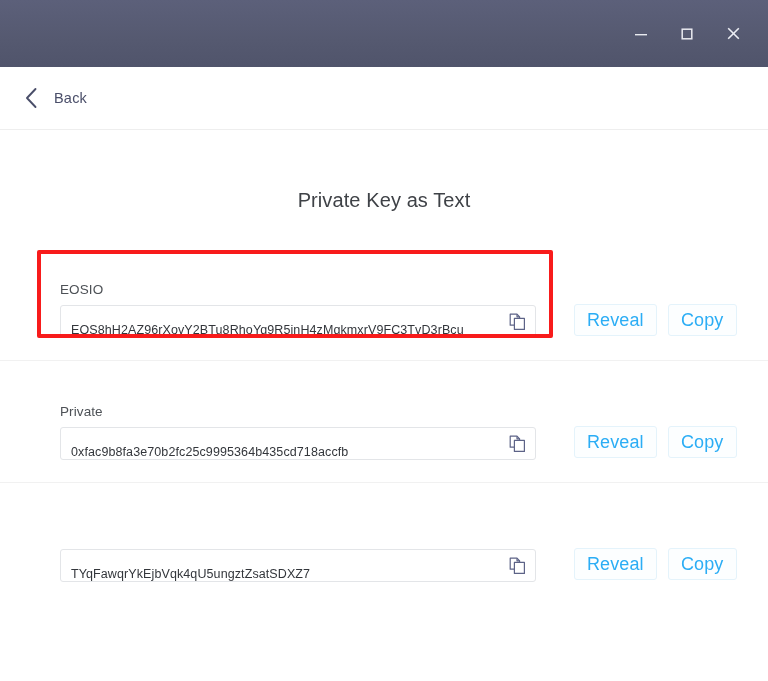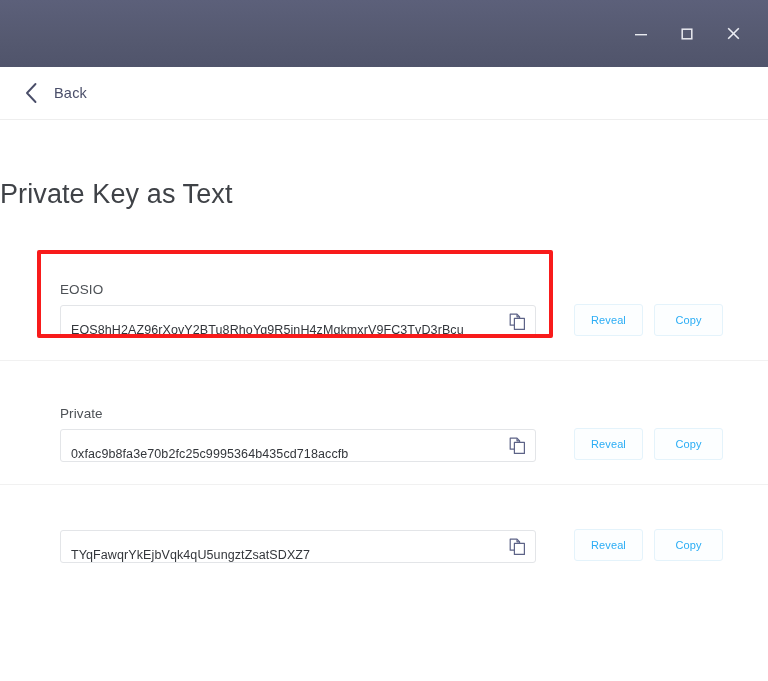--- a/index.html
+++ b/index.html
@@ -31,21 +31,21 @@
     height: 40px;
     display: flex;
     align-items: center;
     justify-content: center;
     cursor: default;
   }
   .win-btn svg { display: block; }
 
   
   .header {
-    height: 53px;
+    height: 63px;
     background: #ffffff;
     border-bottom: 1px solid #eeeeee;
     display: flex;
     align-items: center;
     padding-left: 22px;
     box-sizing: border-box;
   }
   .back-btn {
     display: flex;
     align-items: center;
@@ -55,22 +55,22 @@
   }
   .back-chevron { display: block; }
   .back-label {
     font-size: 14.5px;
     color: #4a4e69;
     letter-spacing: 0.2px;
   }
 
   
   .page-title {
-    text-align: left;
-    font-size: 27px;
+    text-align: center;
+    font-size: 20px;
     font-weight: 400;
     color: #3f4247;
     margin: 0;
     padding-top: 59px;
     padding-bottom: 0;
     letter-spacing: 0.1px;
   }
 
   
   .rows {
@@ -82,21 +82,20 @@
     align-items: flex-end;
     padding: 21px 0 22px 0;
     box-sizing: border-box;
   }
   .key-row.divided {
     border-top: 1px solid #f1f1f1;
   }
   .field-group {
     margin-left: 60px;
     width: 476px;
-    margin-top: 24px;
   }
   .field-label {
     font-size: 13.5px;
     color: #4d5156;
     margin-bottom: 8px;
     letter-spacing: 0.1px;
   }
   .field-box {
     position: relative;
     height: 33px;
@@ -133,29 +132,30 @@
     margin-left: 38px;
     padding-bottom: 2px;
   }
   .pill-btn {
     min-width: 69px;
     height: 32px;
     border: 1px solid #e4f3fb;
     border-radius: 3px;
     background: #fcfeff;
     color: #2badf5;
-    font-size: 11px;
+    font-size: 18px;
     font-family: "Liberation Sans", sans-serif;
     display: flex;
     align-items: center;
     justify-content: center;
     cursor: pointer;
     padding: 0 12px;
     box-sizing: border-box;
     letter-spacing: 0.1px;
+    margin-top: 44px;
   }
 
   
   .highlight-box {
     position: absolute;
     left: 37px;
     top: 250px;
     width: 516px;
     height: 88px;
     border: 4px solid #f81b1b;

